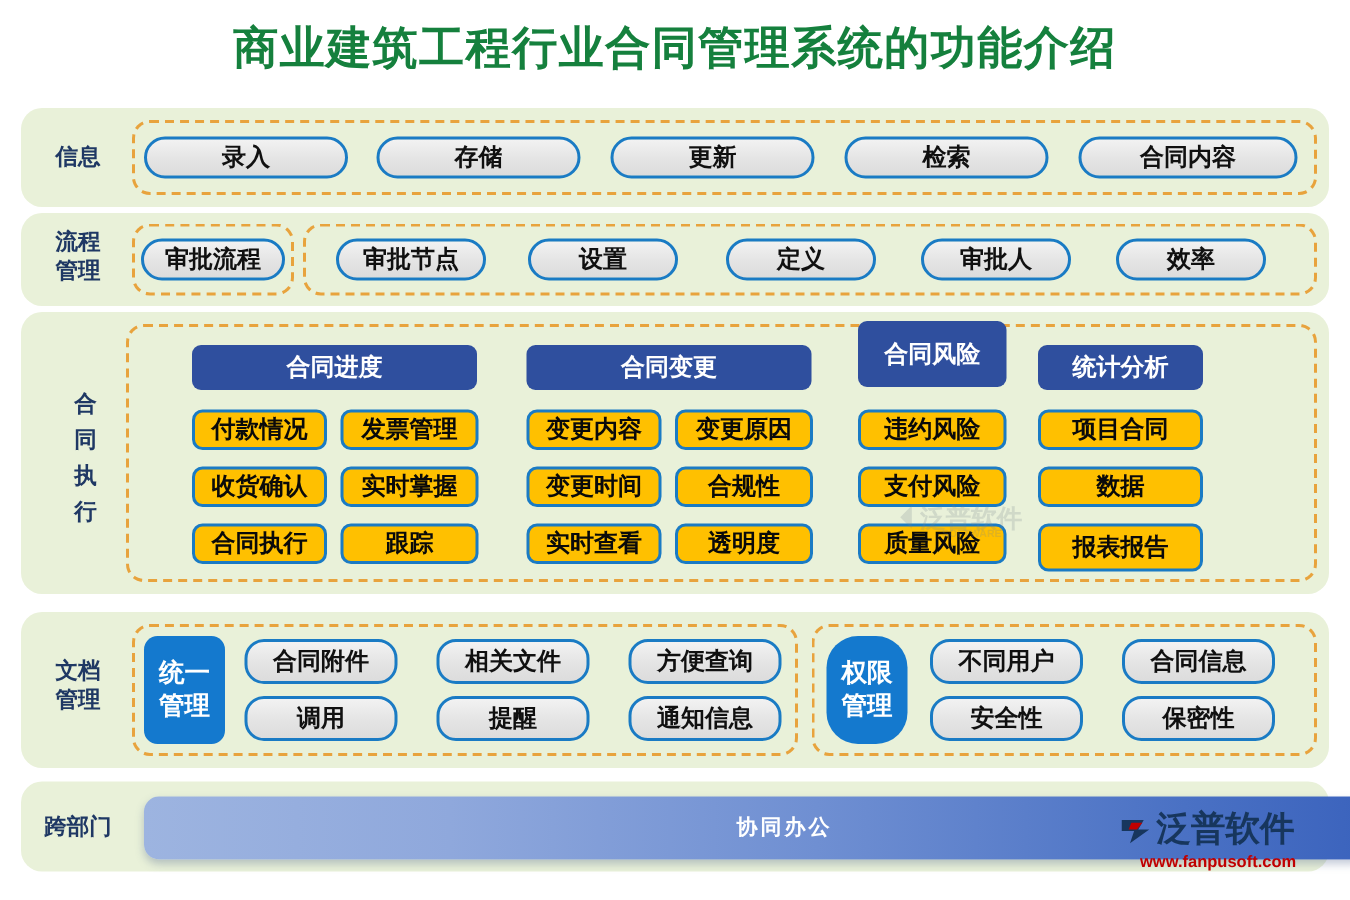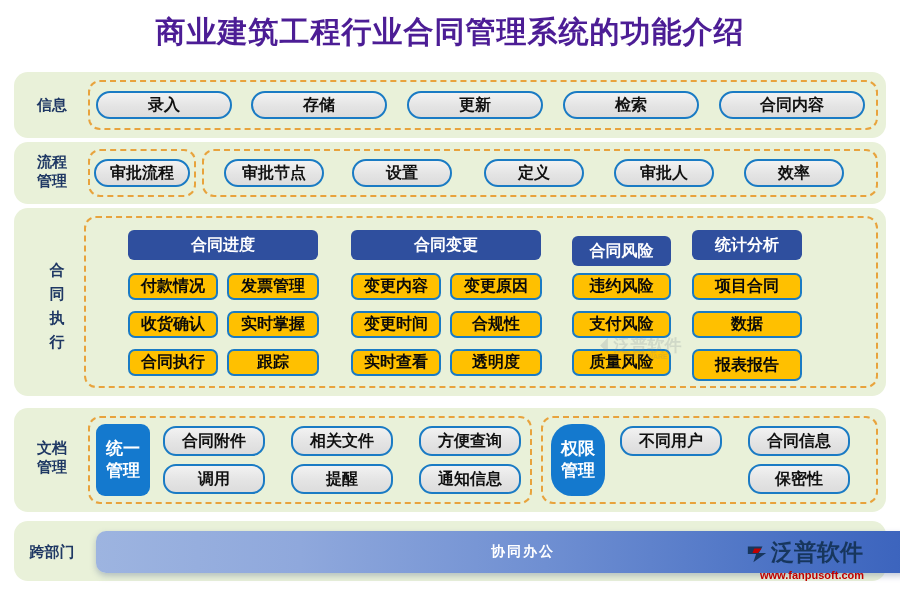--- a/index.html
+++ b/index.html
@@ -10,21 +10,21 @@
     overflow:hidden;
     position:relative;
   }
   #stage{position:relative;width:900px;height:600px;}
 
   
   .title{
     position:absolute;left:0;top:12px;width:900px;
     text-align:center;
     font-family:"Liberation Serif","DejaVu Serif",serif;
-    font-size:30px;font-weight:bold;color:#4c1d95;
+    font-size:30px;font-weight:bold;color:#15803d;
     letter-spacing:1px;
   }
 
   
   .panel{
     position:absolute;
     background:#e9f1d9;
     border-radius:14px;
   }
 
@@ -211,21 +211,21 @@
   <div class="gold" style="left:227px;top:349px;width:92px;height:27px;">跟踪</div>
 
   <div class="bluehdr" style="left:351px;top:230px;width:190px;height:30px;">合同变更</div>
   <div class="gold" style="left:351px;top:273px;width:90px;height:27px;">变更内容</div>
   <div class="gold" style="left:450px;top:273px;width:92px;height:27px;">变更原因</div>
   <div class="gold" style="left:351px;top:311px;width:90px;height:27px;">变更时间</div>
   <div class="gold" style="left:450px;top:311px;width:92px;height:27px;">合规性</div>
   <div class="gold" style="left:351px;top:349px;width:90px;height:27px;">实时查看</div>
   <div class="gold" style="left:450px;top:349px;width:92px;height:27px;">透明度</div>
 
-  <div class="bluehdr" style="left:572px;top:236px;width:99px;height:30px;">合同风险</div>
+  <div class="bluehdr" style="left:572px;top:214px;width:99px;height:44px;">合同风险</div>
   <div class="gold" style="left:572px;top:273px;width:99px;height:27px;">违约风险</div>
   <div class="gold" style="left:572px;top:311px;width:99px;height:27px;">支付风险</div>
   <div class="gold" style="left:572px;top:349px;width:99px;height:27px;">质量风险</div>
 
   <div class="bluehdr" style="left:692px;top:230px;width:110px;height:30px;">统计分析</div>
   <div class="gold" style="left:692px;top:273px;width:110px;height:27px;">项目合同</div>
   <div class="gold" style="left:692px;top:311px;width:110px;height:27px;">数据</div>
   <div class="gold" style="left:692px;top:349px;width:110px;height:32px;">报表报告</div>
 
   <div class="watermark" style="left:600px;top:334px;">
@@ -246,20 +246,21 @@
   <div class="rrect" style="left:291px;top:426px;width:102px;height:30px;">相关文件</div>
   <div class="rrect" style="left:419px;top:426px;width:102px;height:30px;">方便查询</div>
   <div class="rrect" style="left:163px;top:464px;width:102px;height:30px;">调用</div>
   <div class="rrect" style="left:291px;top:464px;width:102px;height:30px;">提醒</div>
   <div class="rrect" style="left:419px;top:464px;width:102px;height:30px;">通知信息</div>
 
   <div class="bluebox" style="left:551px;top:424px;width:54px;height:72px;border-radius:21px;">权限
 管理</div>
   <div class="rrect" style="left:620px;top:426px;width:102px;height:30px;">不同用户</div>
   <div class="rrect" style="left:748px;top:426px;width:102px;height:30px;">合同信息</div>
+  <div class="rrect" style="left:620px;top:464px;width:102px;height:30px;">安全性</div>
   <div class="rrect" style="left:748px;top:464px;width:102px;height:30px;">保密性</div>
 
   <div class="panel" style="left:14px;top:521px;width:872px;height:60px;"></div>
   <div class="sec-label" style="left:14px;top:543px;width:76px;">跨部门</div>
   <div class="bigbar" style="left:96px;top:531px;width:778px;height:42px;">协同办公</div>
 
   <div class="logo" style="left:746px;top:537px;">
     <div class="logo-row">
       <svg width="22" height="22" viewBox="0 0 24 24">
         <path d="M2 5 L18 5 L14 12 L22 12 L8 22 L11 13 L2 13 Z" fill="#17365d"></path>

